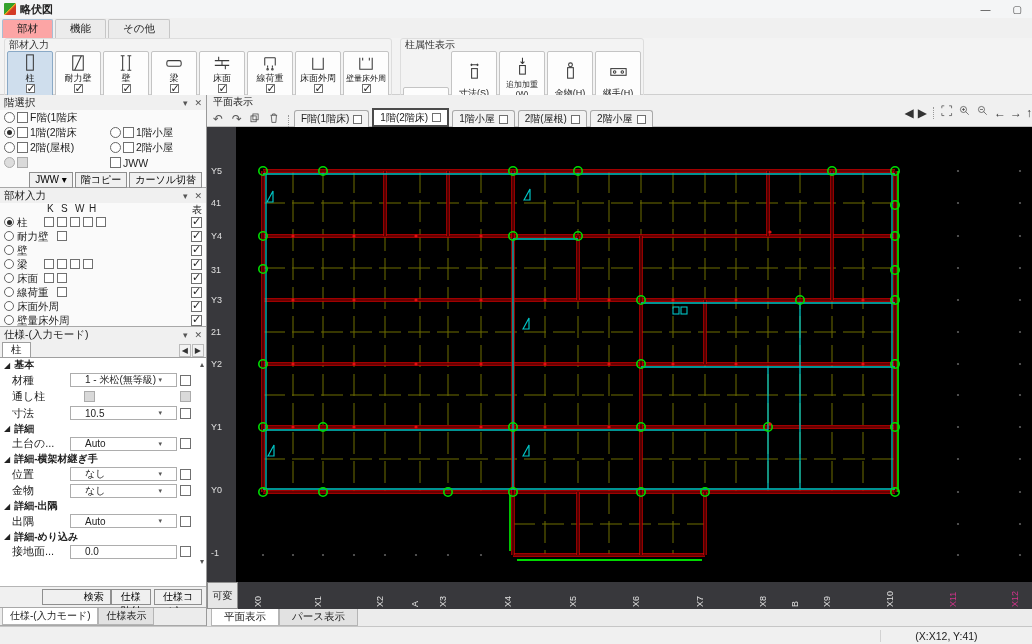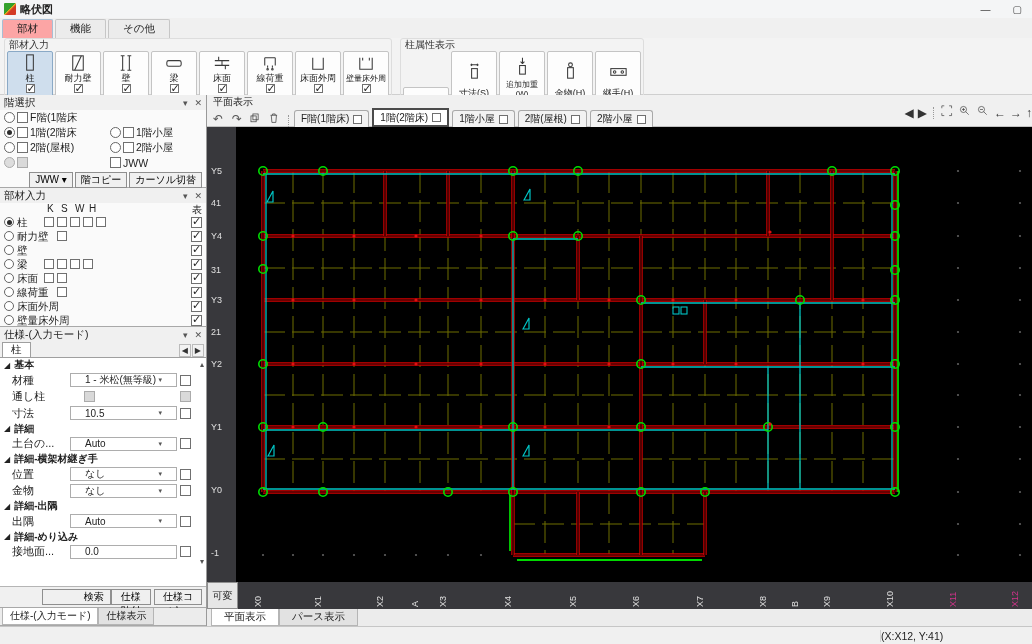--- a/index.html
+++ b/index.html
@@ -95,21 +95,21 @@
 #draw{position:absolute;left:29px;top:0;}
 .cbottom{height:27px;display:flex;}
 .varbtn{width:31px;background:#e6e6e6;border:1px solid #8f8f8f;font-size:10px;display:flex;align-items:center;justify-content:center;cursor:default;}
 .xstrip{flex:1;background:#38383c;position:relative;overflow:hidden;}
 .xlab{position:absolute;bottom:2px;transform-origin:0 100%;transform:rotate(-90deg);font-size:9px;color:#e0e0e0;white-space:nowrap;}
 .vtabs{height:17px;background:#ececec;display:flex;padding-left:4px;align-items:flex-start;}
 .vtab{padding:1px 12px;font-size:10.5px;border:1px solid #b5b5b5;border-top:none;background:#e2e2e2;}
 .vtab.active{background:#fff;}
 
 .statusbar{height:18px;background:#f0f0f0;border-top:1px solid #c6c6c6;display:flex;justify-content:flex-end;align-items:center;}
-.coords{width:132px;font-size:10.5px;border-left:1px solid #d2d2d2;margin-right:20px;}
+.coords{width:132px;text-align:center;font-size:10.5px;border-left:1px solid #d2d2d2;margin-right:20px;}
 svg.mini{stroke:#3a3a3a;fill:none;stroke-width:1.1px;}
 </style>
 </head>
 <body>
 
 <div class="app">
 
   <div class="titlebar">
     <span class="app-icon"></span>
     <span class="title">略伏図</span>

